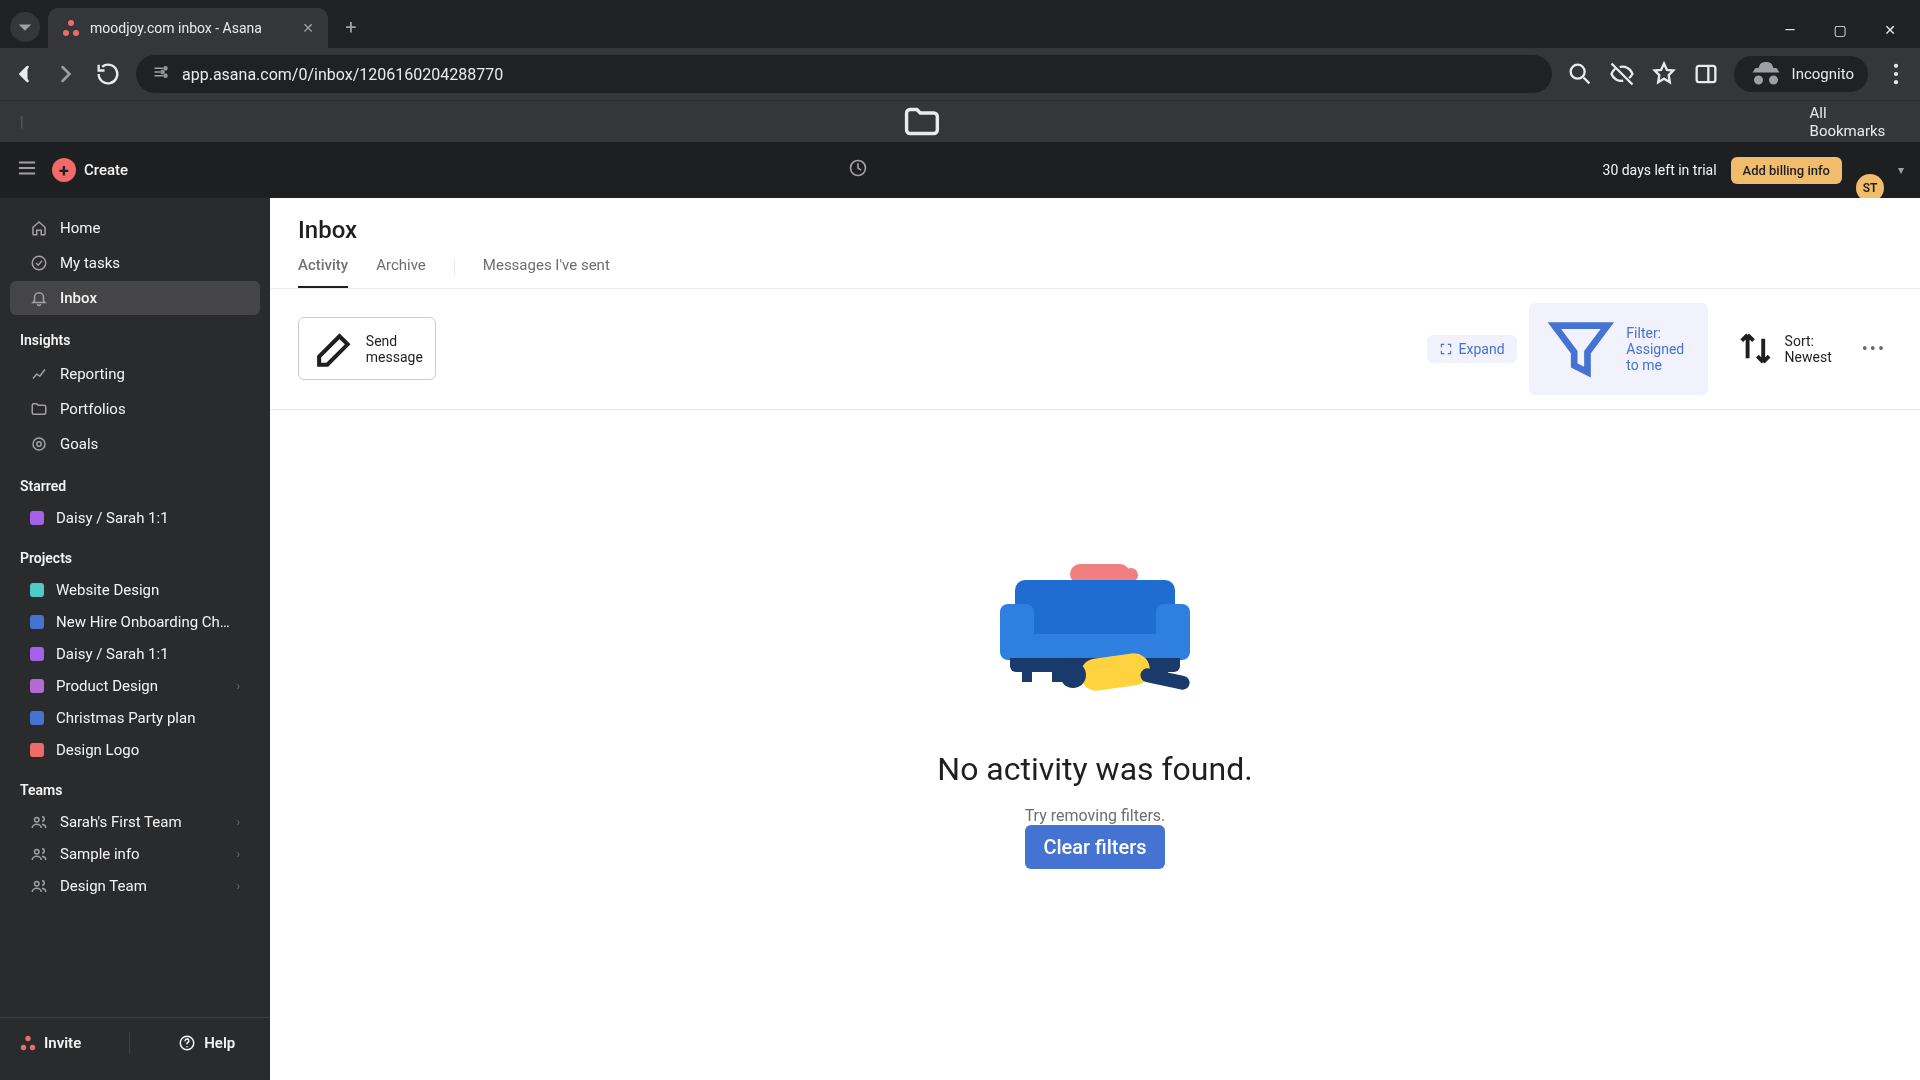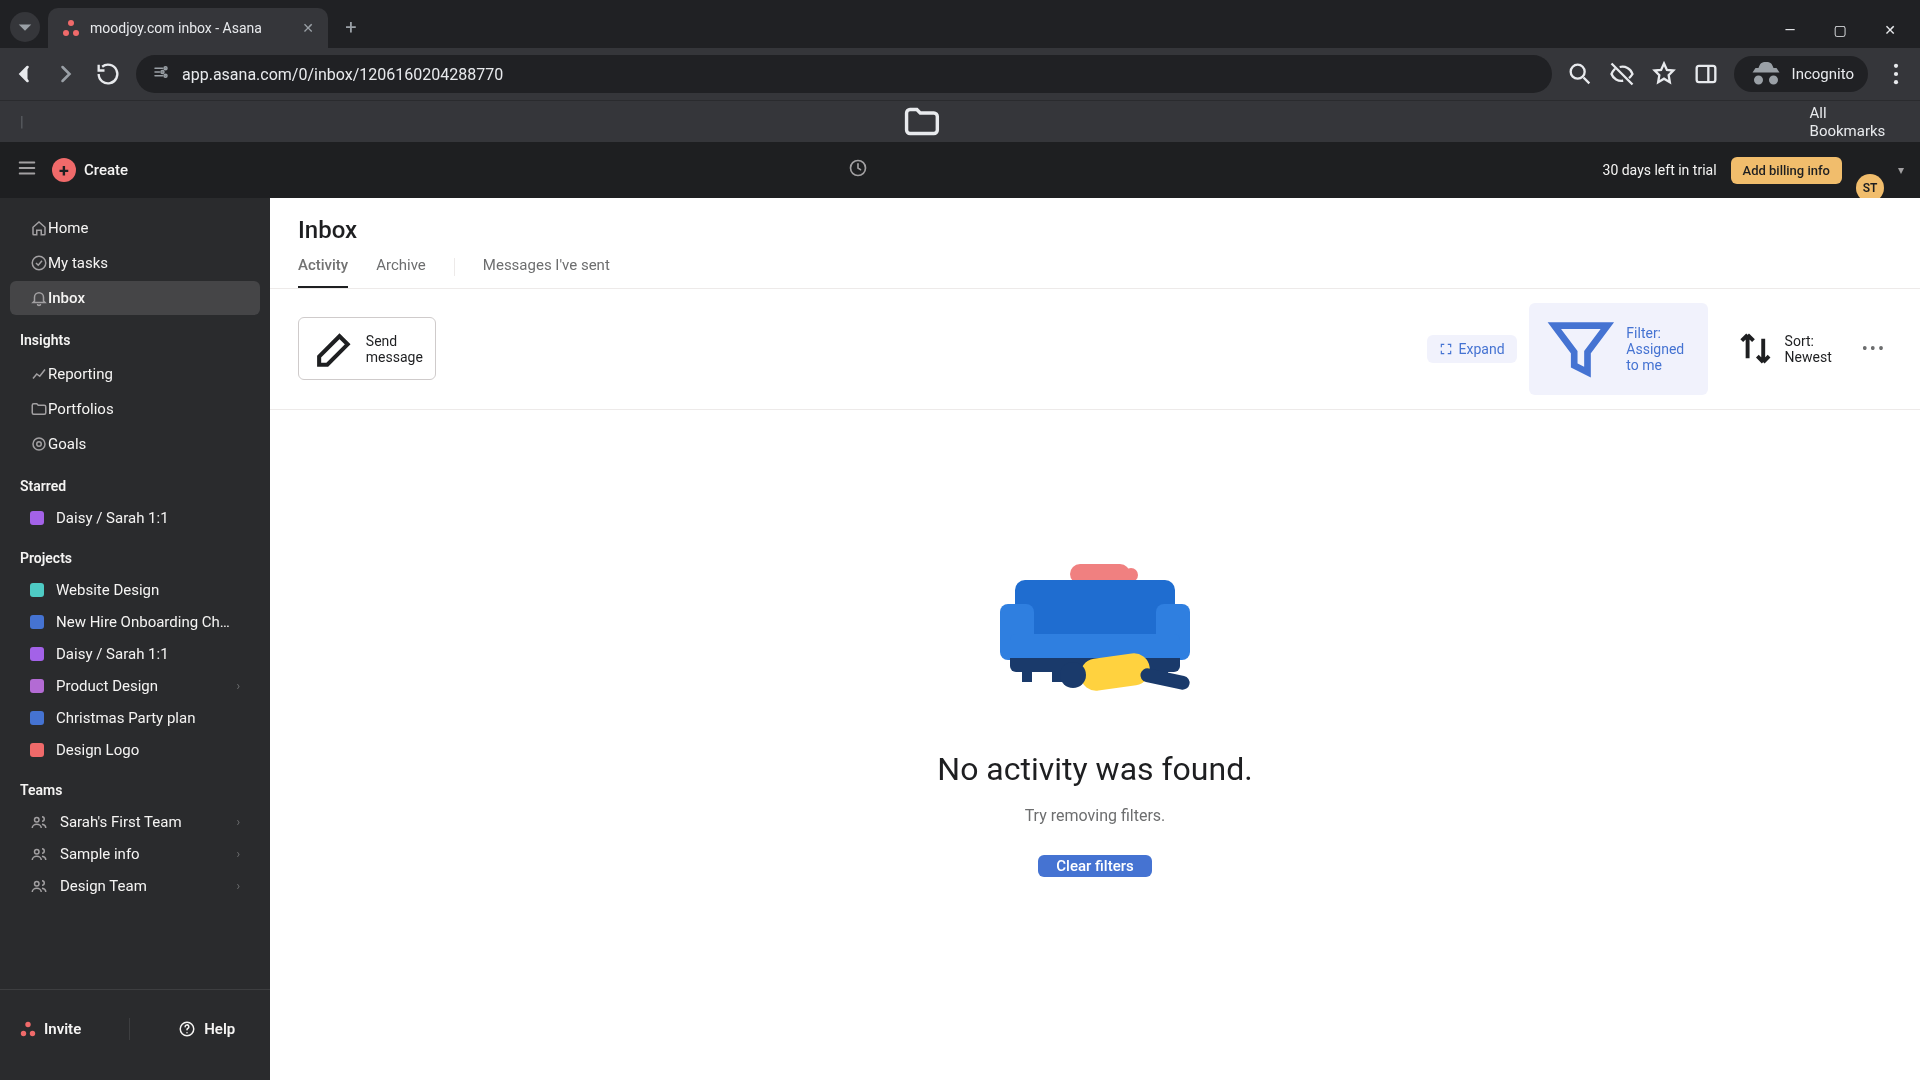--- a/index.html
+++ b/index.html
@@ -40,29 +40,29 @@
 .history-ico { color:#a2a0a2; cursor:pointer; margin-left:auto; }
 .search { width:540px; height:36px; background:#2a2b2d; border:1px solid #3d3e40; border-radius:18px; display:flex; align-items:center; padding:0 16px; gap:10px; color:#a2a0a2; font-size:15px; }
 .top-right { margin-left:auto; display:flex; align-items:center; gap:14px; }
 .trial { font-size:14px; color:#f5f4f3; }
 .billing { background:#f1bd6c; color:#1e1f21; font-size:13px; padding:6px 12px; border-radius:6px; font-weight:500; cursor:pointer; }
 .avatar { width:28px; height:28px; border-radius:50%; background:#f1bd6c; color:#1e1f21; font-size:12px; font-weight:600; display:flex; align-items:center; justify-content:center; cursor:pointer;margin-top:36px; }
 .avatar-dd { color:#a2a0a2; cursor:pointer; font-size:12px; }
 
 .app-body { flex:1; display:flex; min-height:0; }
 .sidebar { width:270px; background:#2a2b2d; display:flex; flex-direction:column; padding:12px 0; overflow-y:auto; }
-.nav-item { display:flex; align-items:center; padding:8px 20px; color:#f5f4f3; font-size:15px; cursor:pointer; border-radius:6px; margin:1px 10px; }
+.nav-item { display:flex; align-items:center; gap:12px; padding:8px 20px; color:#f5f4f3; font-size:15px; cursor:pointer; border-radius:6px; margin:1px 10px; }
 .nav-item.active { background:#454547; font-weight:500; }
 .nav-ico { width:18px; height:18px; color:#a2a0a2; display:flex; align-items:center; justify-content:center; flex-shrink:0; }
 .section-h { font-size:14px; font-weight:600; color:#f5f4f3; padding:16px 20px 8px; }
 .proj-item { display:flex; align-items:center; gap:12px; padding:7px 20px; color:#f5f4f3; font-size:15px; cursor:pointer; margin:0 10px; border-radius:6px; }
 .proj-sq { width:14px; height:14px; border-radius:3px; flex-shrink:0; }
 .proj-label { flex:1; white-space:nowrap; overflow:hidden; text-overflow:ellipsis; }
 .chev { color:#6d6e6f; font-size:12px; }
-.sb-footer { margin-top:auto; border-top:1px solid #3d3e40; padding:28px 20px; display:flex; align-items:center; gap:48px; }
+.sb-footer { margin-top:auto; border-top:1px solid #3d3e40; padding:14px 20px; display:flex; align-items:center; gap:48px; }
 .sb-foot-item { display:flex; align-items:center; gap:8px; color:#f5f4f3; font-size:15px; font-weight:600; cursor:pointer; }
 .sb-foot-sep { width:1px; height:22px; background:#3d3e40; }
 
 .main { flex:1; background:#fff; color:#1e1f21; display:flex; flex-direction:column; min-width:0; }
 .main-head { padding:18px 28px 0; border-bottom:1px solid #edeae9; }
 .page-title { font-size:24px; font-weight:500; margin-bottom:12px; }
 .tabs { display:flex; gap:28px; }
 .tab-link { font-size:15px; color:#6d6e6f; padding-bottom:12px; cursor:pointer; border-bottom:2px solid transparent; }
 .tab-link.active { color:#737373; font-weight:500; border-bottom-color:#1e1f21; }
 .tab-sep { width:1px; background:#edeae9; margin:2px 0 12px; }
@@ -83,22 +83,22 @@
 .couch-seat { position:absolute; left:30px; top:104px; width:170px; height:30px; background:#2f7fe0; border-radius:6px; }
 .couch-base { position:absolute; left:30px; top:128px; width:170px; height:14px; background:#1a3a6b; border-radius:0 0 6px 6px; }
 .leg { position:absolute; top:138px; width:10px; height:14px; background:#1a3a6b; }
 .leg.l1{left:42px;} .leg.l2{left:72px;} .leg.l3{left:148px;} .leg.l4{left:178px;}
 .cat { position:absolute; top:34px; left:90px; width:60px; height:20px; background:#f08080; border-radius:12px; }
 .cat::after { content:''; position:absolute; right:-8px; top:4px; width:14px; height:14px; background:#f08080; border-radius:50%; }
 .person-body { position:absolute; top:126px; left:100px; width:70px; height:32px; background:#ffd23f; border-radius:16px; transform:rotate(-8deg); }
 .person-head { position:absolute; top:132px; left:80px; width:26px; height:26px; background:#1a3a6b; border-radius:50%; }
 .person-leg { position:absolute; top:142px; left:160px; width:50px; height:14px; background:#1a3a6b; border-radius:8px; transform:rotate(12deg); }
 .empty-title { font-size:32px; font-weight:400; color:#1e1f21; margin-bottom:18px; }
-.empty-sub { font-size:16px; color:#6d6e6f; margin-bottom:30px; }
-.clear-btn { background:#4573d2; color:#fff; border:none; border-radius:6px; padding:2px 18px; font-size:15px; font-weight:500; cursor:pointer; }
+.empty-sub { font-size:16px; color:#6d6e6f; }
+.clear-btn { background:#4573d2; color:#fff; border:none; border-radius:6px; padding:10px 18px; font-size:20px; font-weight:500; cursor:pointer; }
 
 svg { width:100%; height:100%; }
 </style>
 </head>
 <body>
 
 <div class="chrome">
 
   <div class="tabstrip">
     <div class="tab-dd">

